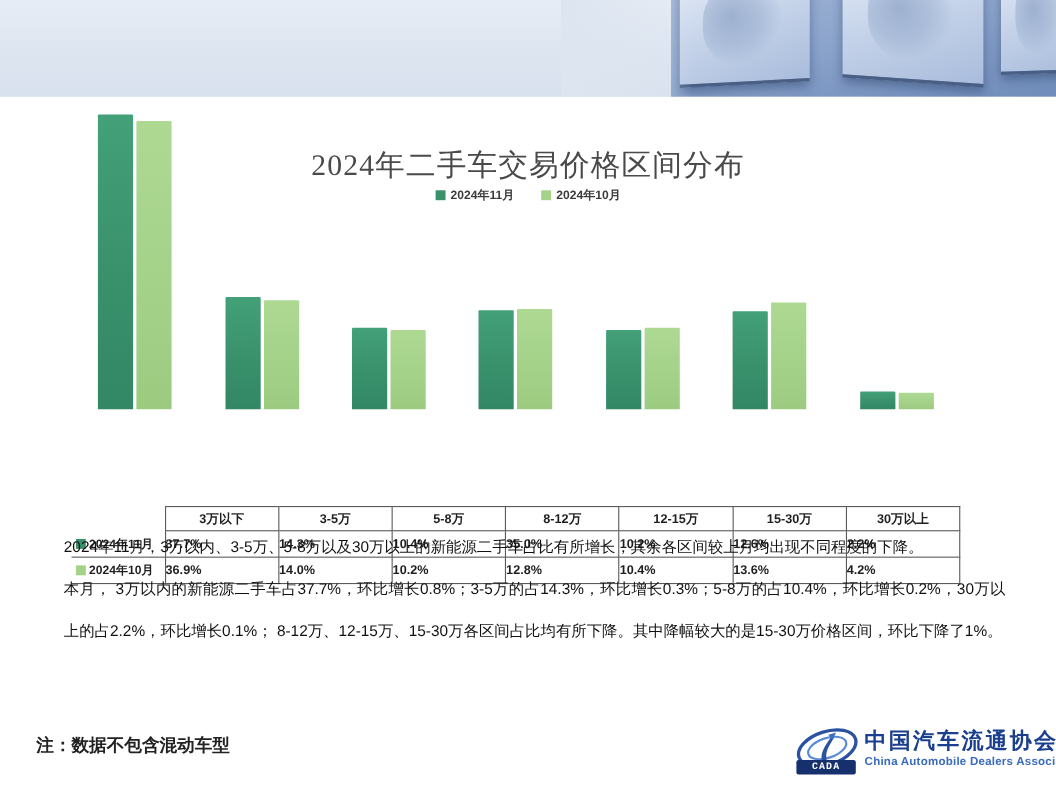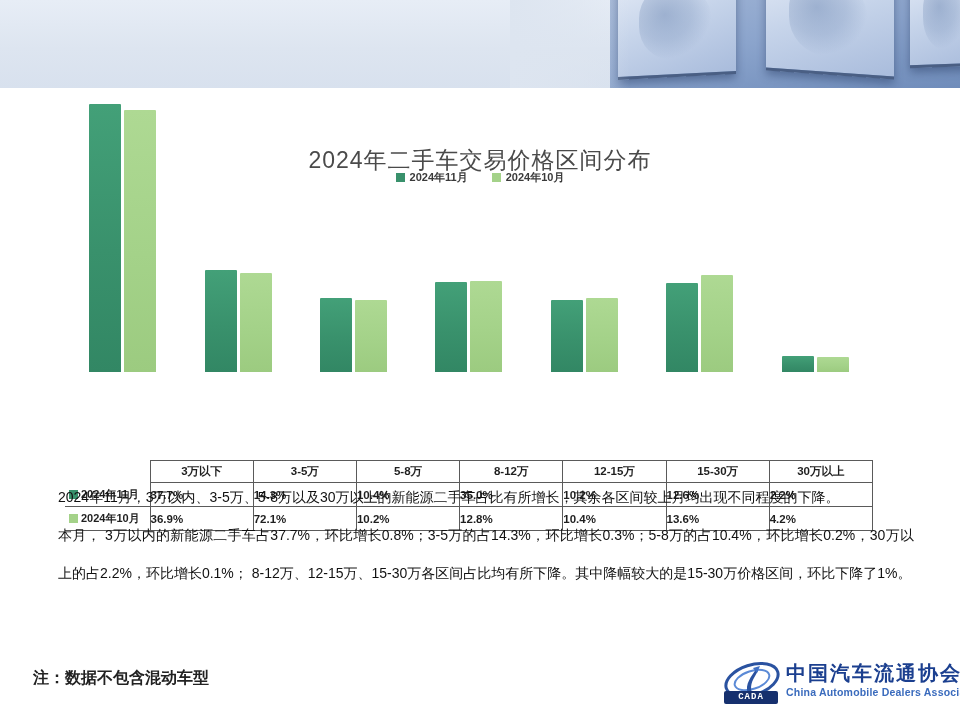--- a/index.html
+++ b/index.html
@@ -42,22 +42,22 @@
     font-size:28px;font-weight:bold;color:#3e3e3e;
     letter-spacing:-.5px;
     text-shadow:1px 1px 0 rgba(255,255,255,.55);
     white-space:nowrap;
   }
 
   
   #chart-area{position:absolute;left:0;top:88px;width:960px;height:370px;}
   #chart-title{
     position:absolute;left:0;top:44px;width:960px;text-align:center;
-    font-family:Liberation Sans, sans-serif;
-    font-size:23px;color:#4a4a4a;letter-spacing:1px;margin-top:13px;
+    font-family:Liberation Serif, serif;
+    font-size:27px;color:#4a4a4a;letter-spacing:1px;
   }
   #legend{
     position:absolute;left:0;top:82px;width:960px;
     display:flex;justify-content:center;gap:24px;align-items:center;
   }
   .legend-item{display:flex;align-items:center;gap:5px;}
   .legend-swatch{width:9px;height:9px;display:inline-block;}
   .legend-label{font-size:11px;font-weight:bold;color:#3a3a3a;}
 
   #plot{position:absolute;left:65px;top:0;width:808px;height:284px;}
@@ -215,21 +215,21 @@
           <td>14.3%</td>
           <td>10.4%</td>
           <td>35.0%</td>
           <td>10.2%</td>
           <td>12.6%</td>
           <td>2.2%</td>
         </tr>
         <tr>
           <td class="rowlabel"><span class="sw" style="background: rgb(164, 210, 137);"></span>2024年10月</td>
           <td>36.9%</td>
-          <td>72.1%</td>
+          <td>14.0%</td>
           <td>10.2%</td>
           <td>12.8%</td>
           <td>10.4%</td>
           <td>13.6%</td>
           <td>4.2%</td>
         </tr>
       </tbody>
   </table>
 </div>
 

